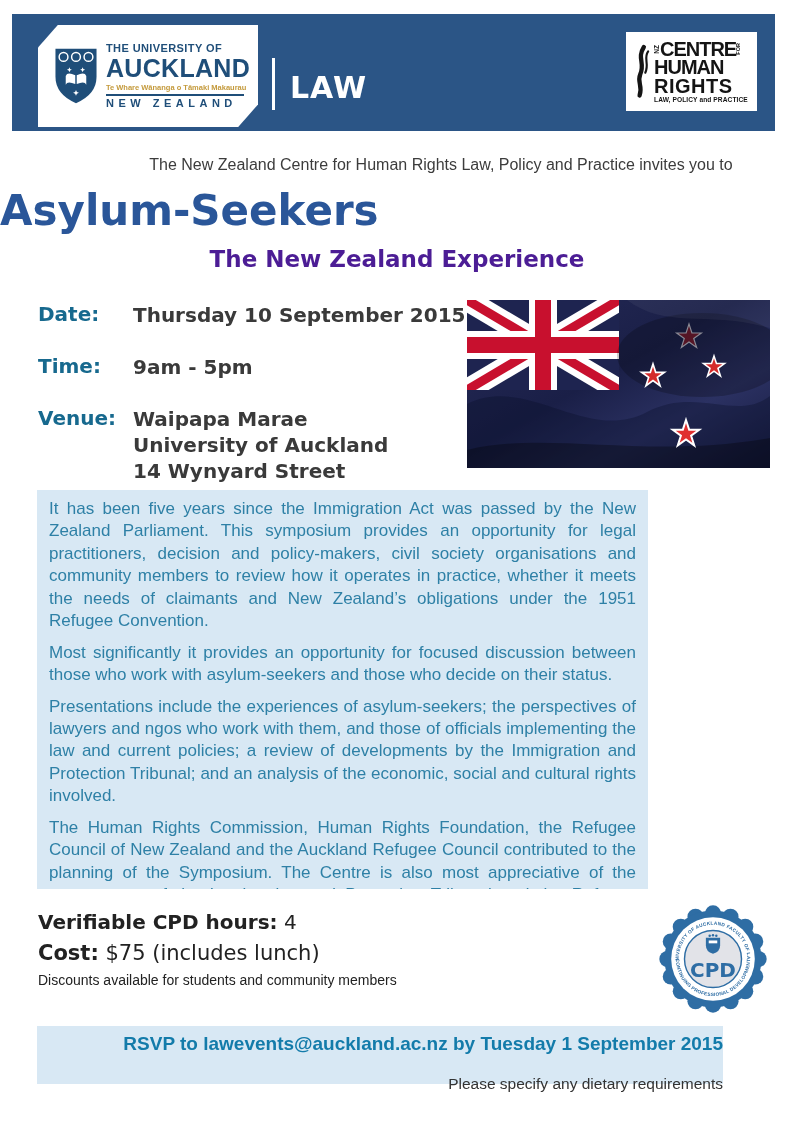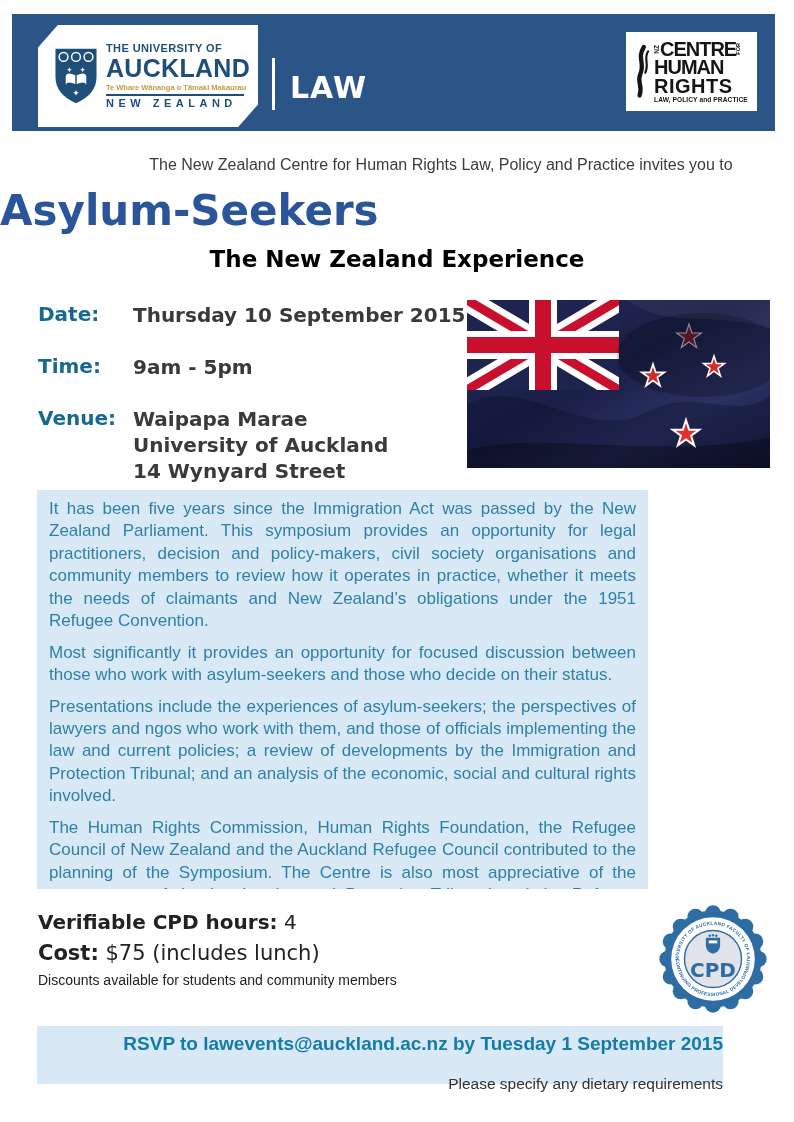--- a/index.html
+++ b/index.html
@@ -27,21 +27,21 @@
   .chr-vert{writing-mode:vertical-rl;transform:rotate(180deg);font-size:6.5px;font-weight:bold;}
   .chr-big{font-size:20px;font-weight:bold;letter-spacing:-1px;}
   .chr-tag{font-size:6.6px;font-weight:bold;margin-top:2px;letter-spacing:.1px;}
 
   
   .intro{position:absolute;top:156px;left:0;width:100%;text-align:center;font-weight:normal;
          font-size:16px;color:#3C3C3C;padding-left:44px;}
   .title{position:absolute;top:186px;left:0;width:100%;text-align:left;
          font-family:"DejaVu Sans",sans-serif;font-weight:bold;font-size:42px;color:#2A5699;}
   .subtitle{position:absolute;top:246px;left:0;width:100%;text-align:center;
-            font-family:"DejaVu Sans",sans-serif;font-weight:bold;font-size:23px;color:#000000;}
+            font-family:"DejaVu Sans",sans-serif;font-weight:bold;font-size:23px;color:#4c1d95;}
 
   
   .detail-row{position:absolute;left:38px;display:flex;font-family:"DejaVu Sans",sans-serif;
               font-weight:bold;font-size:20px;}
   .detail-label{width:95px;color:#17698E;flex:none;}
   .detail-value{color:#3A3A3A;line-height:1.3;}
 
   
   .flag{position:absolute;left:467px;top:300px;width:303px;height:168px;}
 

